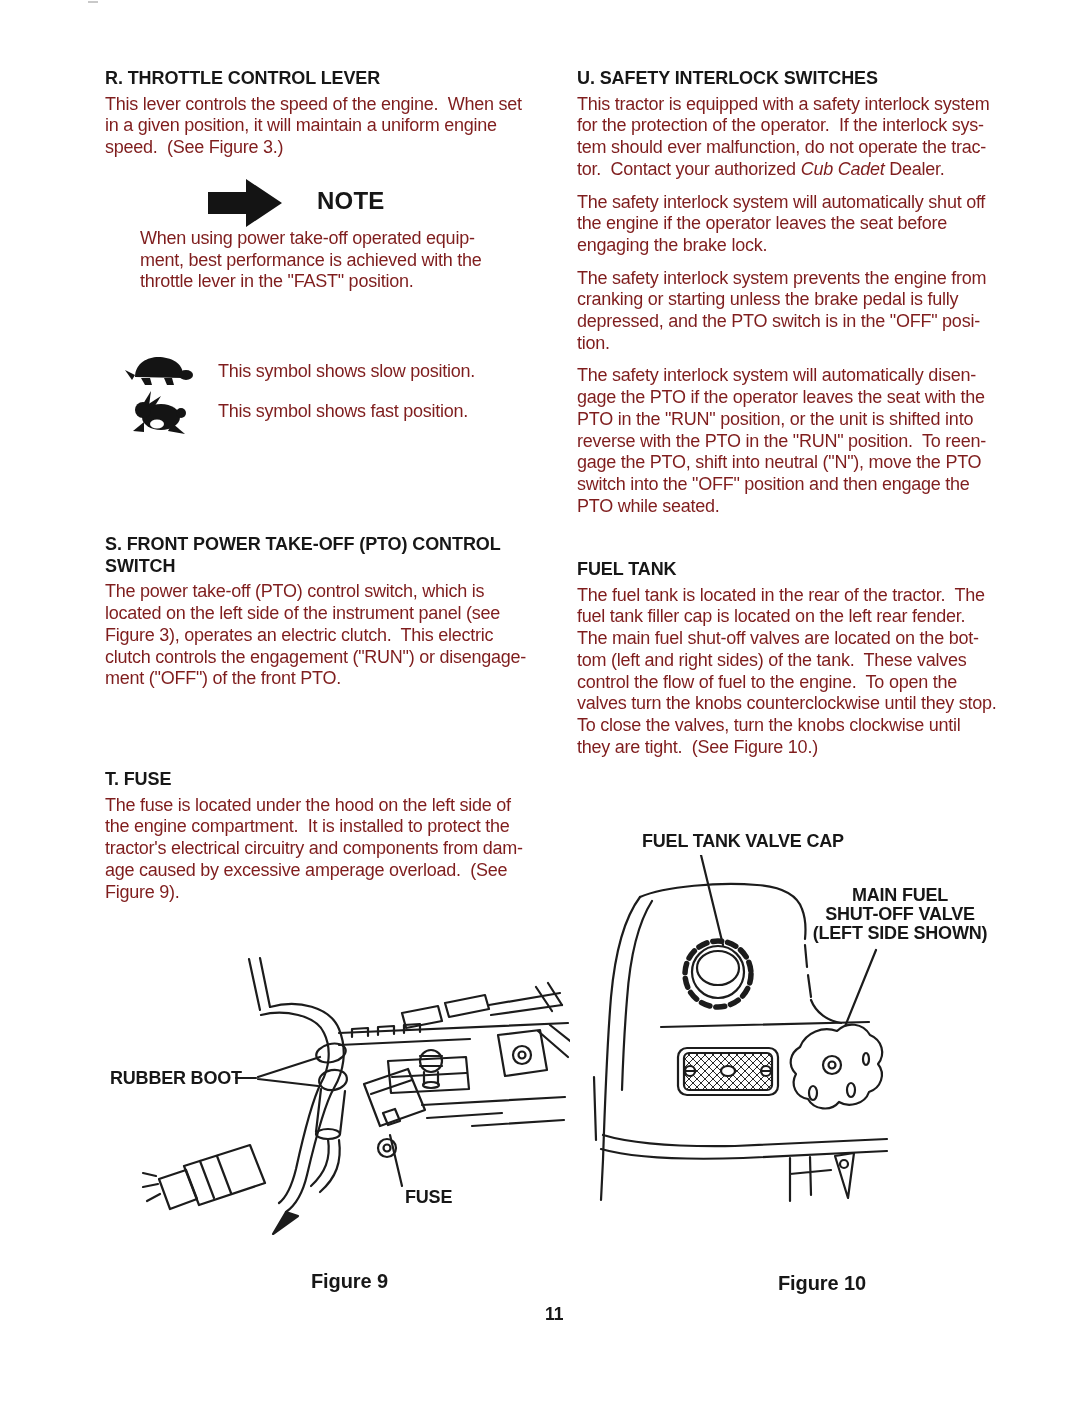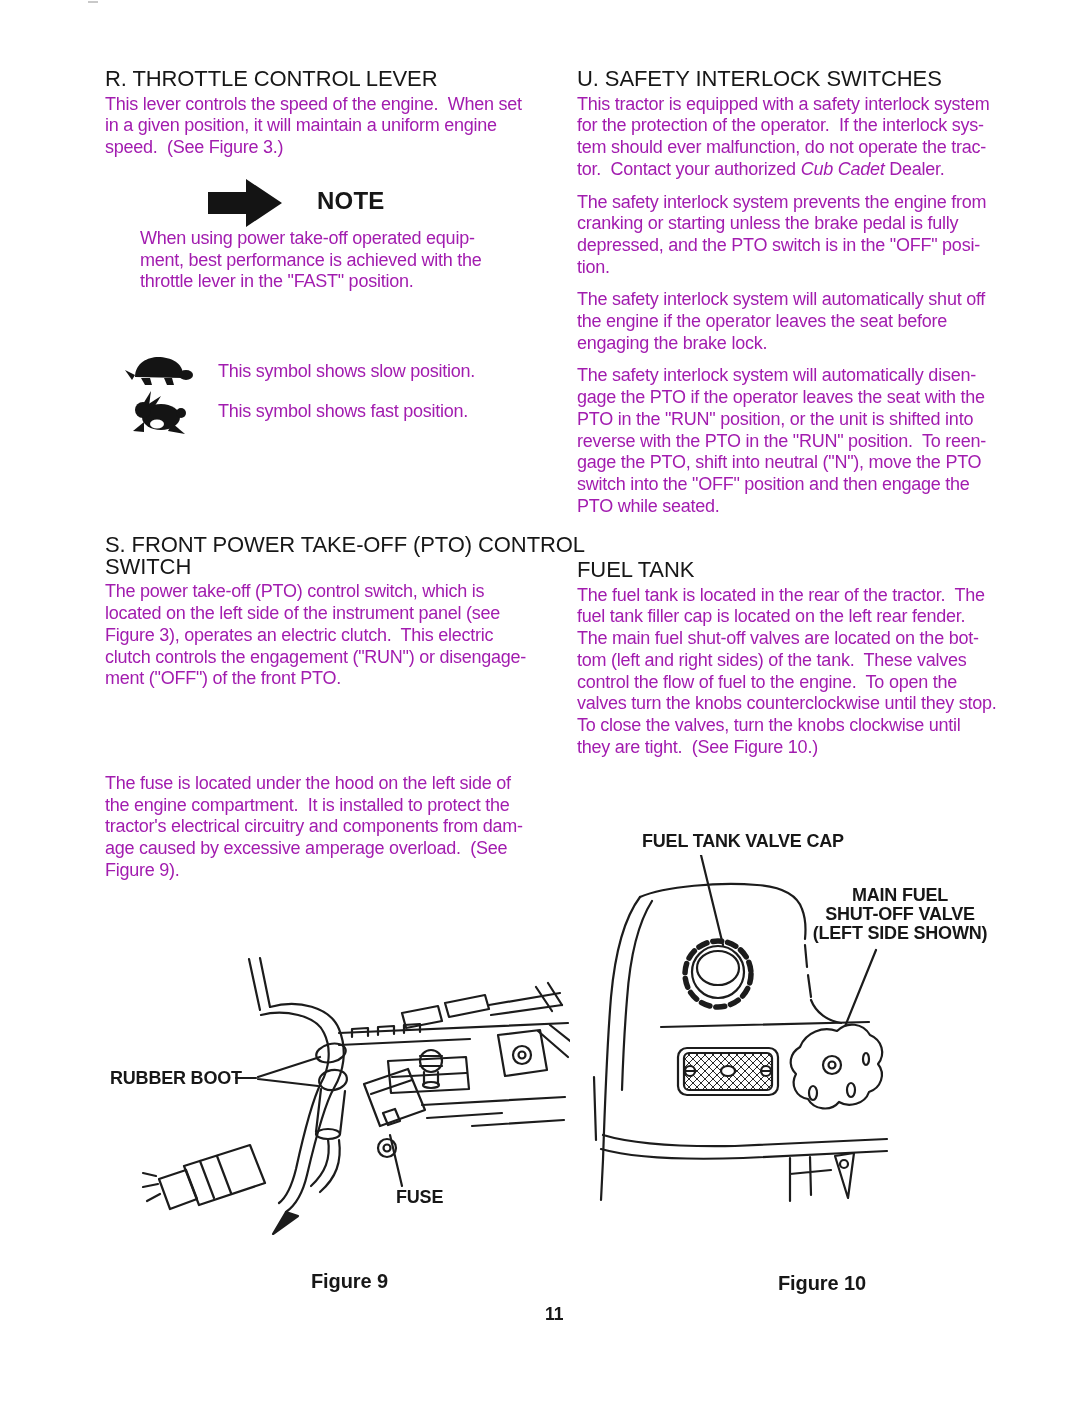--- a/index.html
+++ b/index.html
@@ -4,25 +4,25 @@
 <style>
   html,body { margin:0; padding:0; background:#e8e8e8; }
   .page {
     position:relative; width:1080px; height:1409px; margin:0 auto;
     background:#ffffff; overflow:hidden;
     font-family:"Liberation Sans", sans-serif;
     color:#171717;
   }
   .txt {
     font-size:18px; line-height:21.7px; letter-spacing:-0.25px;
-    white-space:pre; color:#a21caf;
+    white-space:pre; color:#7f1d1d;
   }
   .col { position:absolute; }
   h3.sec-head {
-    margin:0; font-size:22px; line-height:21.7px; font-weight:normal;
+    margin:0; font-size:18px; line-height:21.7px; font-weight:bold;
     letter-spacing:-0.1px; white-space:pre;
   }
   p.body { margin:4px 0 0 0; }
   p.para { margin:11px 0 0 0; }
   .abs { position:absolute; }
   .note-label { font-size:24px; font-weight:bold; letter-spacing:0.2px; }
   .fig-label { font-size:18px; font-weight:bold; letter-spacing:-0.2px; white-space:pre; }
   .fig-caption { font-size:20px; font-weight:bold; letter-spacing:-0.1px;margin-left:28px; }
   .page-num { font-size:17.5px; font-weight:bold; }
   .italic { font-style:italic; }
@@ -82,20 +82,21 @@
     <h3 class="sec-head">S. FRONT POWER TAKE-OFF (PTO) CONTROL
 SWITCH</h3>
     <p class="txt body">The power take-off (PTO) control switch, which is
 located on the left side of the instrument panel (see
 Figure 3), operates an electric clutch.  This electric
 clutch controls the engagement ("RUN") or disengage-
 ment ("OFF") of the front PTO.</p>
   </div>
 
   <div class="col" style="left:105px; top:769px; width:435px;">
+    <h3 class="sec-head">T. FUSE</h3>
     <p class="txt body">The fuse is located under the hood on the left side of
 the engine compartment.  It is installed to protect the
 tractor's electrical circuitry and components from dam-
 age caused by excessive amperage overload.  (See
 Figure 9).</p>
   </div>
 
   <svg class="lineart abs" style="left:140px; top:945px;" width="430" height="315" viewBox="0 0 430 315">
 
     <path d="M109,14 L120,65 M120,13 L130,62"></path>
@@ -138,36 +139,36 @@
 
     <path d="M44,221 l66,-21 l15,38 l-66,22 Z"></path>
     <path d="M60,216 l14,37 M77,211 l14,37"></path>
     <path d="M19,234 l27,-9 l11,29 l-27,10 Z"></path>
     <path d="M18,239 l-15,3 M20,249 l-13,7 M16,231 l-13,-3"></path>
 
     <path d="M96,133 h20 M118,132 L180,112 M118,134 L178,141"></path>
     <path d="M262,241 L250,190"></path>
   </svg>
   <div class="abs fig-label" style="left:110px; top:1068px;">RUBBER BOOT</div>
-  <div class="abs fig-label" style="left:396px; top:1187px;">FUSE</div>
+  <div class="abs fig-label" style="left:405px; top:1187px;">FUSE</div>
   <div class="abs fig-caption" style="left:283px; top:1270px;">Figure 9</div>
 
   <div class="col" style="left:577px; top:68px; width:447px;">
     <h3 class="sec-head">U. SAFETY INTERLOCK SWITCHES</h3>
     <p class="txt body"><span>This tractor is equipped with a safety interlock system
 for the protection of the operator.  If the interlock sys-
 tem should ever malfunction, do not operate the trac-
 tor.  Contact your authorized </span><span class="italic">Cub Cadet</span><span> Dealer.</span></p>
+    <p class="txt para">The safety interlock system will automatically shut off
+the engine if the operator leaves the seat before
+engaging the brake lock.</p>
     <p class="txt para">The safety interlock system prevents the engine from
 cranking or starting unless the brake pedal is fully
 depressed, and the PTO switch is in the "OFF" posi-
 tion.</p>
-    <p class="txt para">The safety interlock system will automatically shut off
-the engine if the operator leaves the seat before
-engaging the brake lock.</p>
     <p class="txt para">The safety interlock system will automatically disen-
 gage the PTO if the operator leaves the seat with the
 PTO in the "RUN" position, or the unit is shifted into
 reverse with the PTO in the "RUN" position.  To reen-
 gage the PTO, shift into neutral ("N"), move the PTO
 switch into the "OFF" position and then engage the
 PTO while seated.</p>
   </div>
 
   <div class="col" style="left:577px; top:559px; width:447px;">

